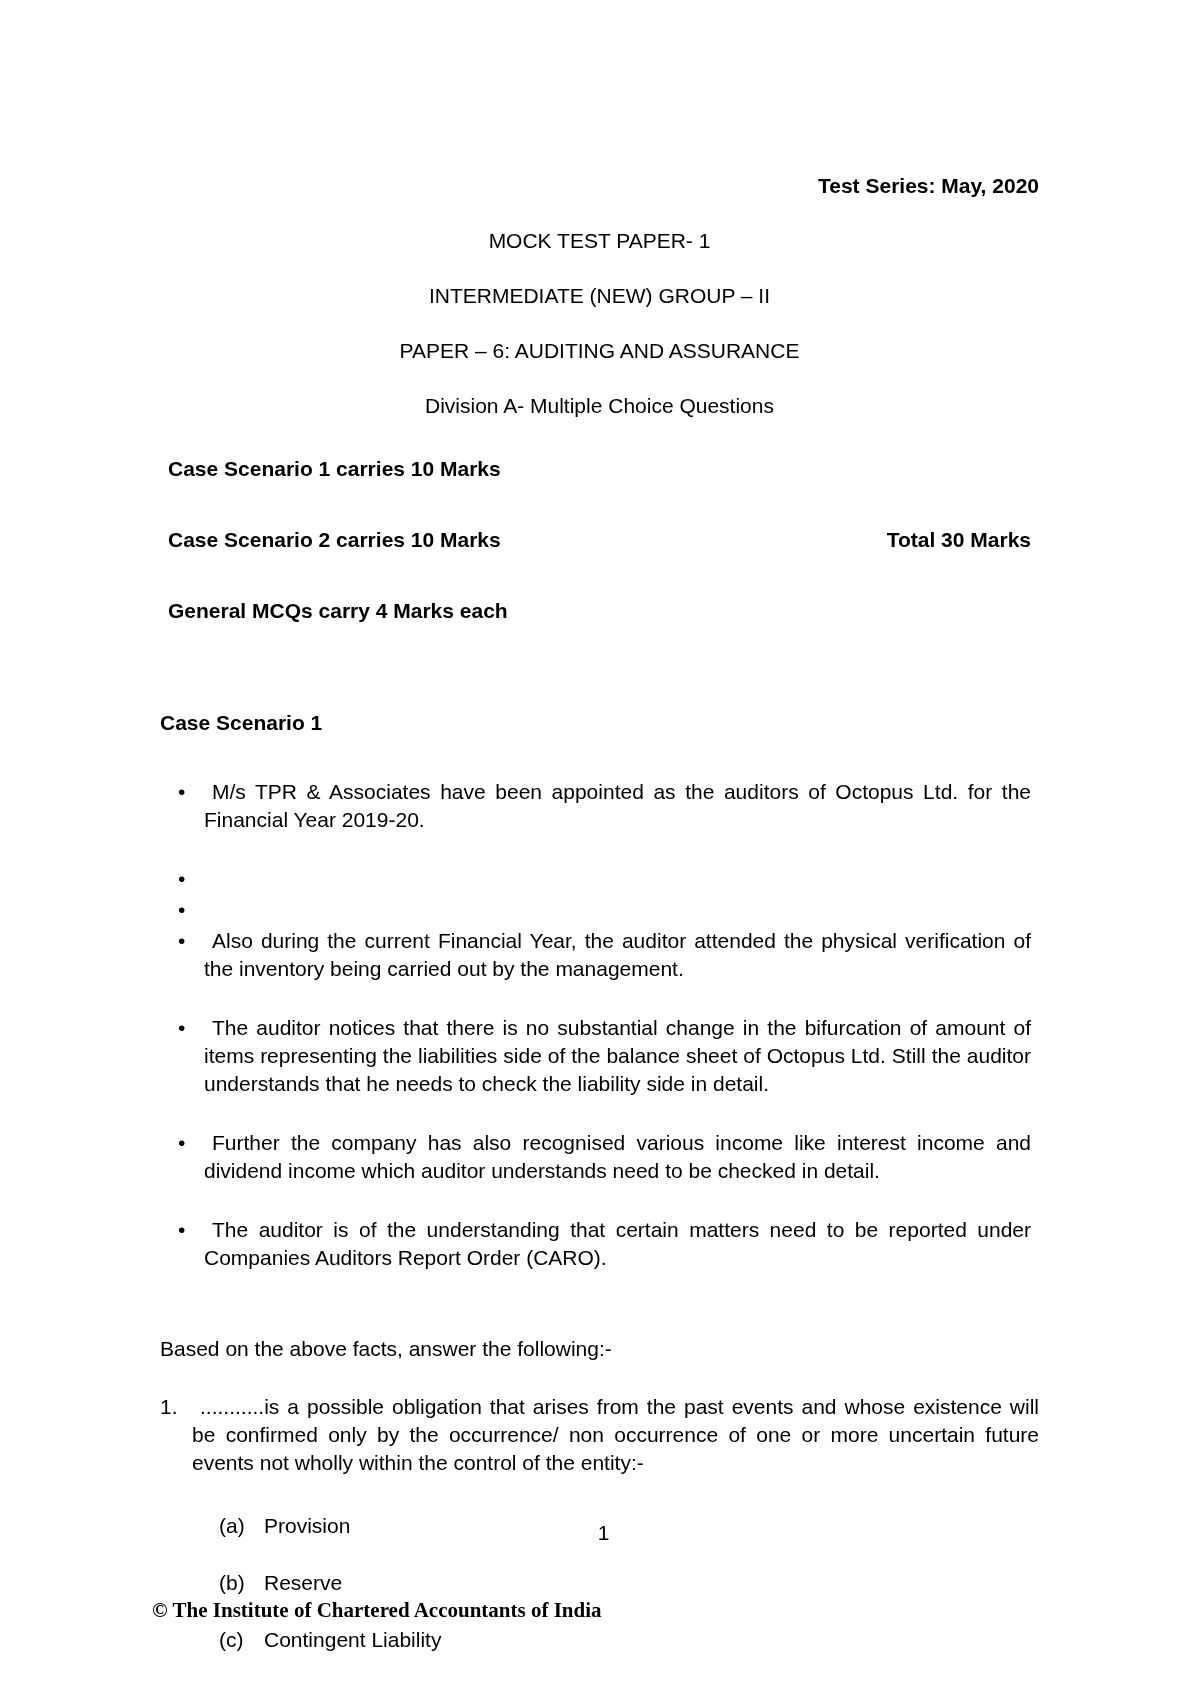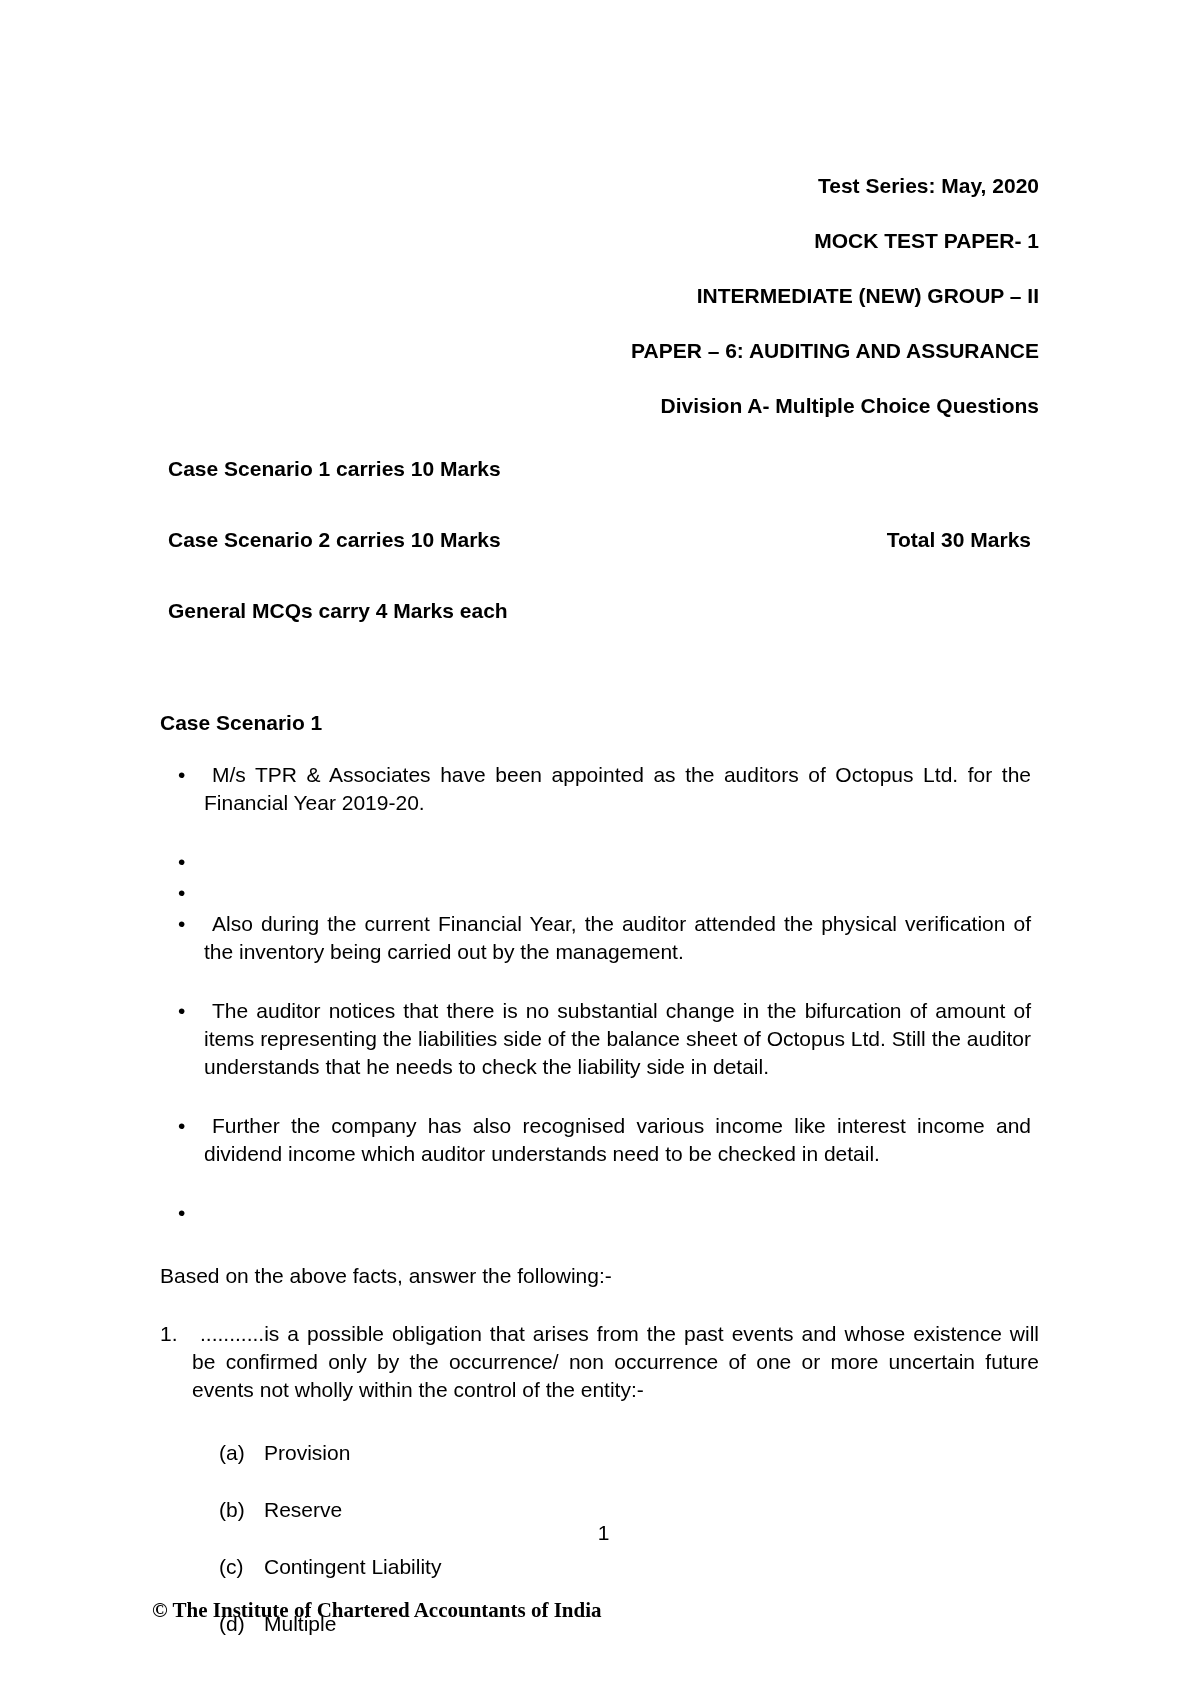--- a/index.html
+++ b/index.html
@@ -19,25 +19,26 @@
     inset: 0;
     background: #ffffff;
   }
   .content {
     position: absolute;
     left: 136px;
     top: 148px;
     width: 911px;
   }
   .t-right  { text-align: right;  font-weight: bold; margin-bottom: 11px; }
-  .t-center { text-align: right; font-weight: bold; margin-bottom: 11px; }
+  .t-center { text-align: center; font-weight: normal; margin-bottom: 11px; }
   .t-split  { display: flex; justify-content: space-between; font-weight: bold; margin-bottom: 11px; }
   .case-heading {
     font-weight: bold;
     margin-top: 60px;
+    margin-bottom: 17px;
   }
   .bullet-item {
     position: relative;
     padding-left: 44px;
     text-align: justify;
     margin-bottom: 15px;
   }
   .bullet-item .bullet-marker {
     position: absolute;
     left: 10px;
@@ -129,20 +130,21 @@
       <div class="bullet-item">
         <span class="bullet-marker">•</span>
         <span>The auditor notices that there is no substantial change in the bifurcation of amount of items representing the liabilities side of the balance sheet of Octopus Ltd. Still the auditor understands that he needs to check the liability side in detail.</span>
       </div>
       <div class="bullet-item">
         <span class="bullet-marker">•</span>
         <span>Further the company has also recognised various income like interest income and dividend income which auditor understands need to be checked in detail.</span>
       </div>
       <div class="bullet-item">
         <span class="bullet-marker">•</span>
+        <span>The auditor is of the understanding that certain matters need to be reported under Companies Auditors Report Order (CARO).</span>
       </div>
     </div>
 
     <div class="facts-prompt">Based on the above facts, answer the following:-</div>
 
     <div class="question">
       <span class="q-number">1.</span>
       <span>...........is a possible obligation that arises from the past events and whose existence will be confirmed only by the occurrence/ non occurrence of one or more uncertain future events not wholly within the control of the entity:-</span>
     </div>
 

